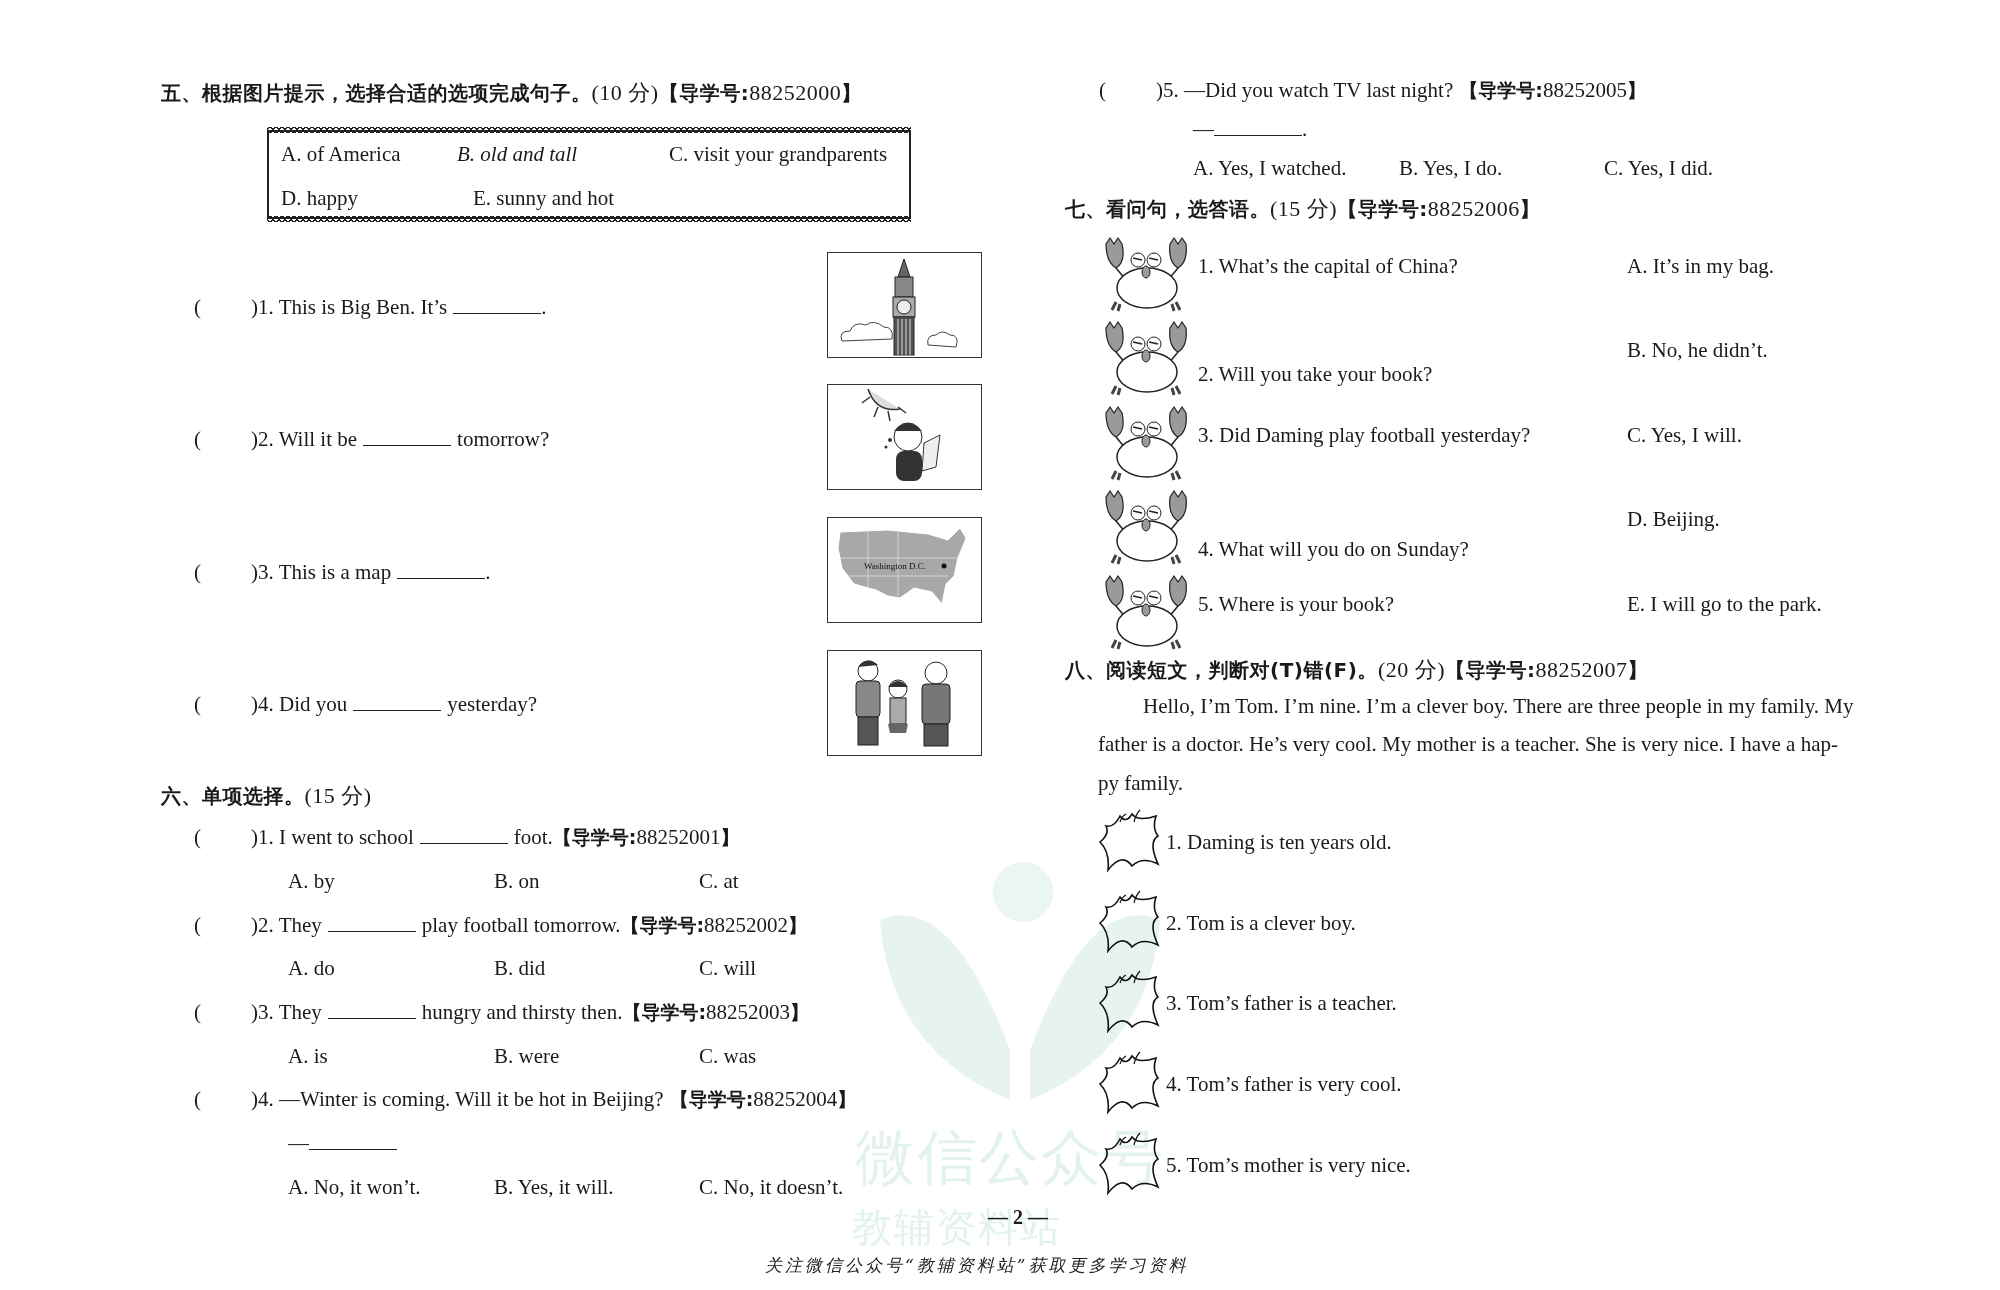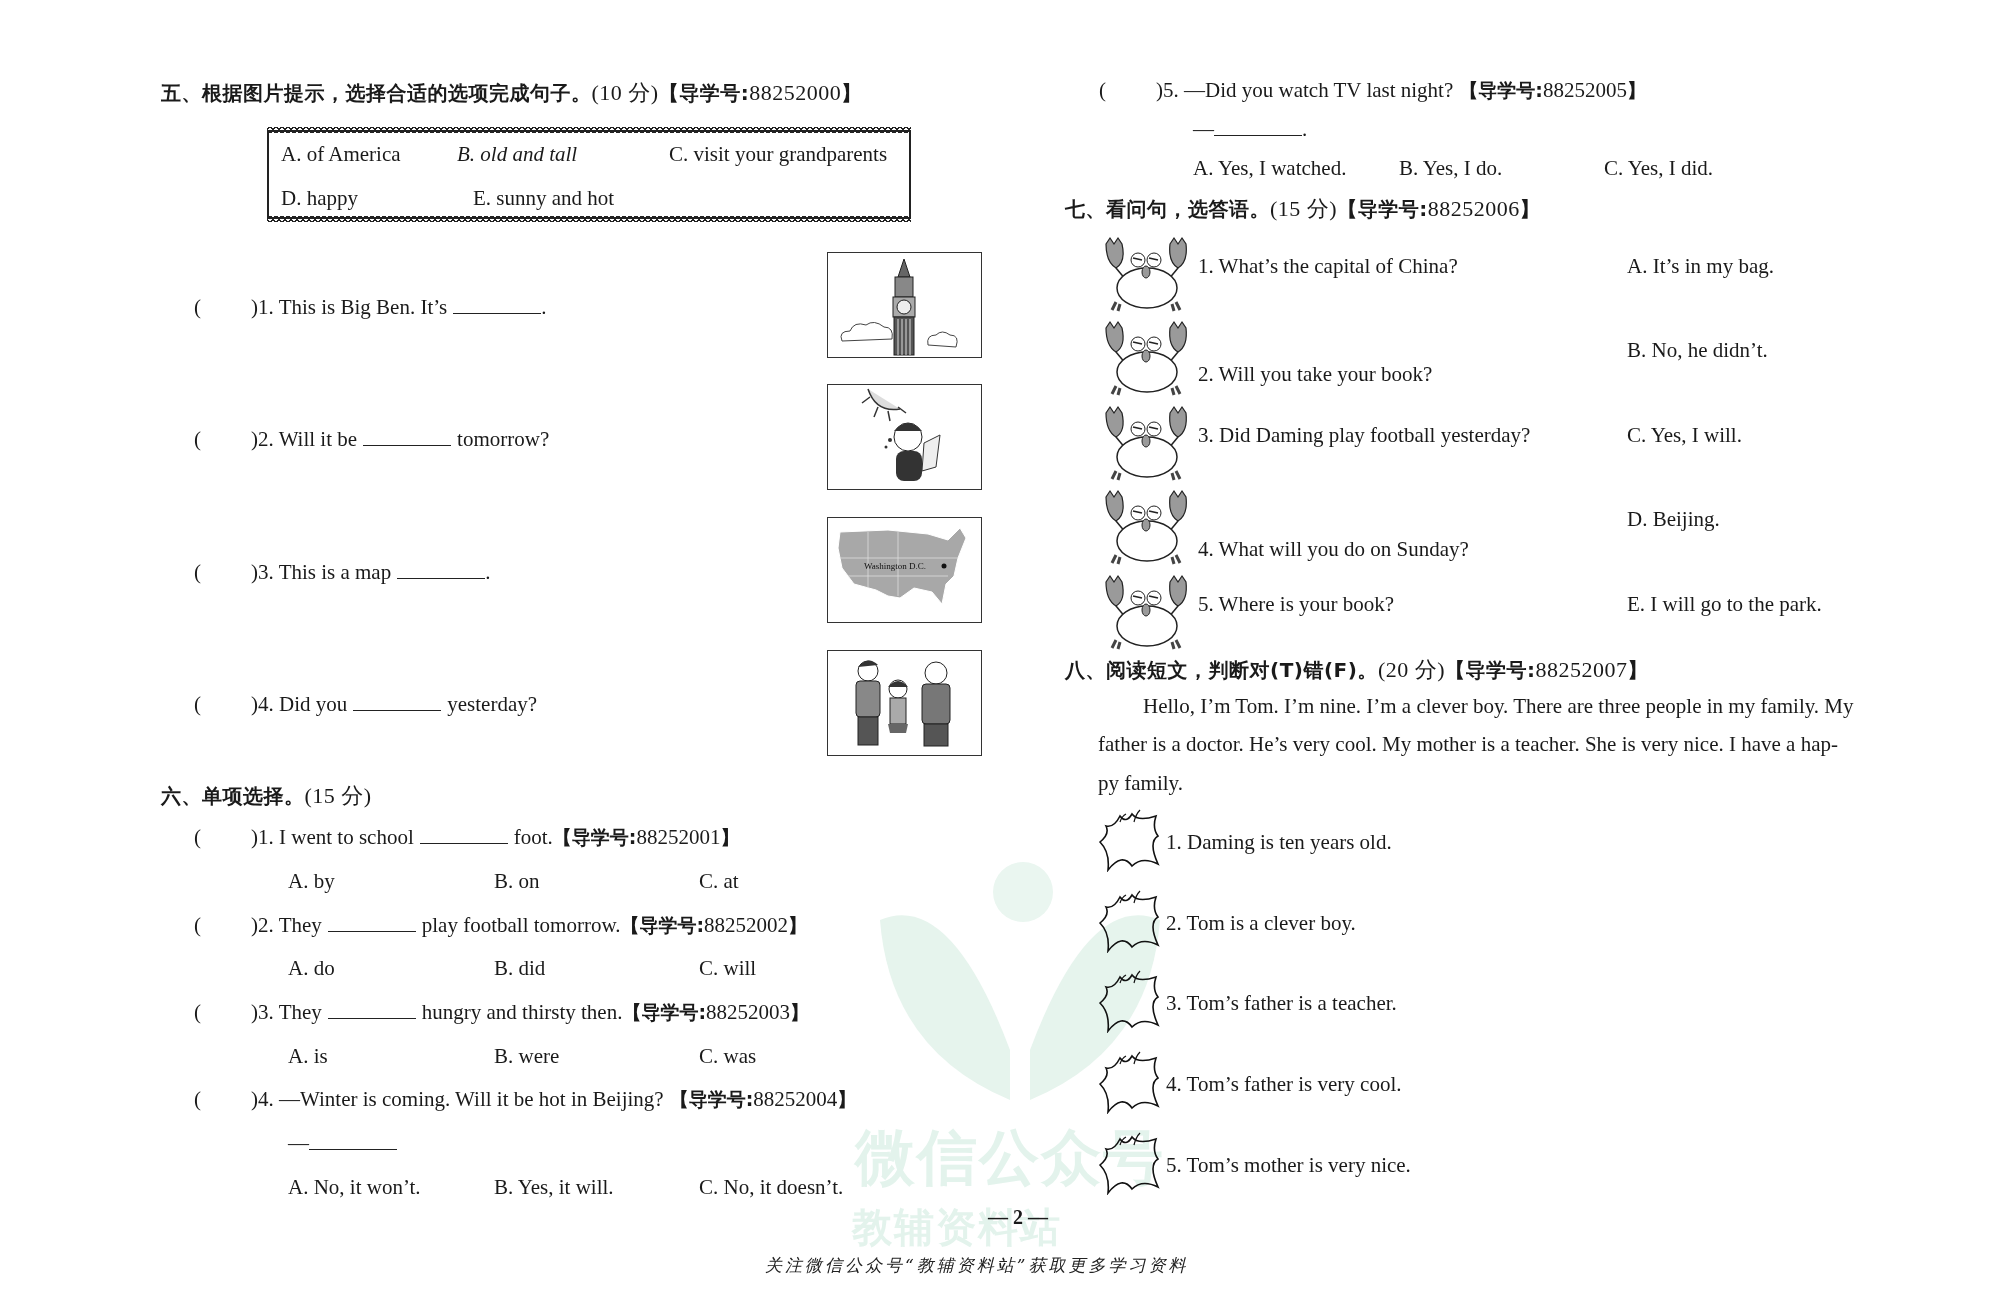--- a/index.html
+++ b/index.html
@@ -29,21 +29,21 @@
   }
   .opt-box::before { top: -5px; }
   .opt-box::after { bottom: -5px; }
   .opt { position: absolute; font-size: 21px; }
 
   .pic { position: absolute; left: 827px; width: 155px; height: 106px; border: 1.5px solid #333; box-sizing: border-box; background: #fff; overflow: hidden; }
 
   .crab { position: absolute; width: 90px; height: 76px; }
   .star { position: absolute; width: 66px; height: 64px; }
 
-  .watermark { position: absolute; color: #e3f3ec; font-family: "DejaVu Sans", sans-serif; font-weight: bold; z-index: 0; }
+  .watermark { position: absolute; color: #e3f3ec; font-family: "DejaVu Sans", sans-serif; font-weight: normal; z-index: 0; }
   .content { position: relative; z-index: 1; }
 </style>
 </head>
 <body>
 
 <div class="watermark" style="left:860px; top:850px; width:320px; height:260px;">
   <svg width="320" height="260" viewBox="0 0 320 260">
     <circle cx="163" cy="42" r="30" fill="#eaf6f0"></circle>
     <path d="M20 70 Q90 40 150 200 L150 250 Q30 200 20 70Z" fill="#e6f4ed"></path>
     <path d="M300 70 Q230 40 170 200 L170 250 Q290 200 300 70Z" fill="#e6f4ed"></path>

